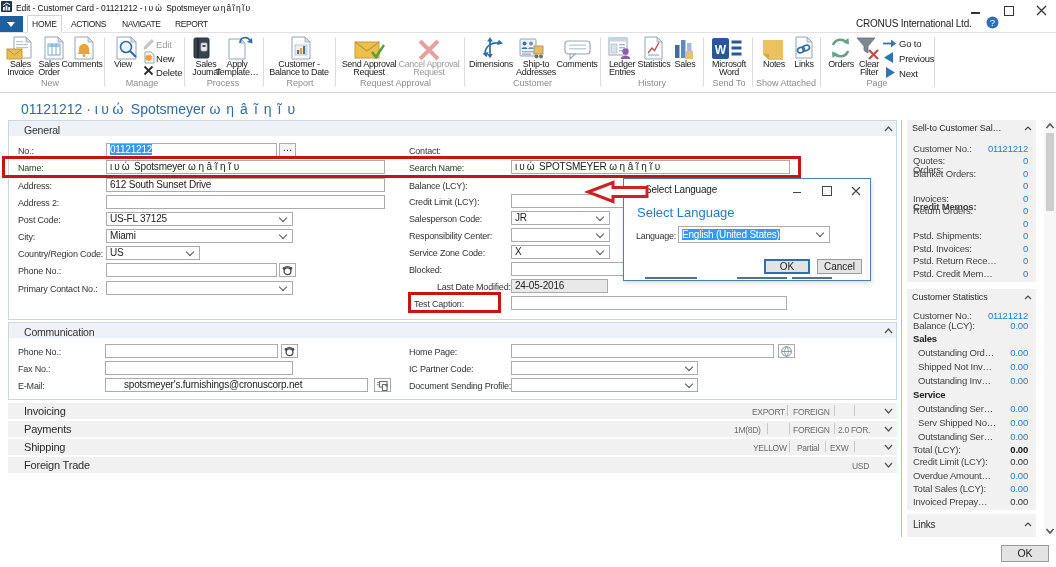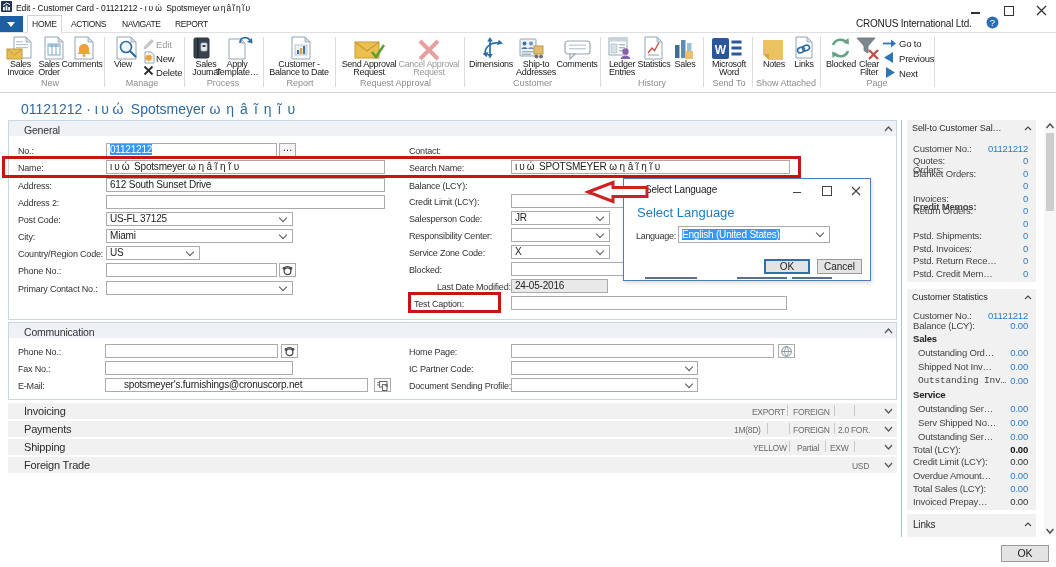--- a/index.html
+++ b/index.html
@@ -90,21 +90,21 @@
 <div class="btnlbl" style="left:398px;width:62px;color:#9a9a9a;">Cancel Approval<br>Request</div>
 <div class="btnlbl" style="left:466px;width:50px;">Dimensions</div>
 <div class="btnlbl" style="left:514px;width:44px;">Ship-to<br>Addresses</div>
 <div class="btnlbl" style="left:554px;width:46px;">Comments</div>
 <div class="btnlbl" style="left:604px;width:36px;">Ledger<br>Entries</div>
 <div class="btnlbl" style="left:634px;width:40px;">Statistics</div>
 <div class="btnlbl" style="left:673px;width:24px;">Sales</div>
 <div class="btnlbl" style="left:707px;width:44px;">Microsoft<br>Word</div>
 <div class="btnlbl" style="left:760px;width:28px;">Notes</div>
 <div class="btnlbl" style="left:793px;width:22px;">Links</div>
-<div class="btnlbl" style="left:823px;width:36px;">Blocked</div>
+<div class="btnlbl" style="left:823px;width:36px;">Orders</div>
 <div class="btnlbl" style="left:857px;width:24px;">Clear<br>Filter</div>
 
 <div class="lbl" style="left:156px;top:39px;font-size:9.5px;color:#9a9a9a;">Edit</div>
 <div class="lbl" style="left:156px;top:53px;font-size:9.5px;color:#222;">New</div>
 <div class="lbl" style="left:156px;top:67px;font-size:9.5px;color:#222;">Delete</div>
 
 <div class="lbl" style="left:899px;top:38px;font-size:9.5px;color:#222;">Go to</div>
 <div class="lbl" style="left:899px;top:53px;font-size:9.5px;color:#222;">Previous</div>
 <div class="lbl" style="left:899px;top:68px;font-size:9.5px;color:#222;">Next</div>
 
@@ -473,21 +473,21 @@
     </svg>
 <div class="prow" style="left:913px;top:310px;">Customer No.:</div>
     <div class="pval" style="right:28px;top:310px;">01121212</div>
 <div class="prow" style="left:913px;top:320px;">Balance (LCY):</div>
     <div class="pval" style="right:28px;top:320px;">0.00</div>
 <div class="prow" style="left:913px;top:333px;font-weight:bold;color:#222;">Sales</div>
 <div class="prow" style="left:918px;top:347px;">Outstanding Ord…</div>
     <div class="pval" style="right:28px;top:347px;">0.00</div>
 <div class="prow" style="left:918px;top:361px;">Shipped Not Inv…</div>
     <div class="pval" style="right:28px;top:361px;">0.00</div>
-<div class="prow" style="left:918px;top:375px;font-family:Liberation Mono, monospace;">Outstanding Inv…</div>
+<div class="prow" style="left:918px;top:375px;">Outstanding Inv…</div>
     <div class="pval" style="right:28px;top:375px;">0.00</div>
 <div class="prow" style="left:913px;top:389px;font-weight:bold;color:#222;">Service</div>
 <div class="prow" style="left:918px;top:403px;">Outstanding Ser…</div>
     <div class="pval" style="right:28px;top:403px;">0.00</div>
 <div class="prow" style="left:918px;top:417px;">Serv Shipped No…</div>
     <div class="pval" style="right:28px;top:417px;">0.00</div>
 <div class="prow" style="left:918px;top:431px;">Outstanding Ser…</div>
     <div class="pval" style="right:28px;top:431px;">0.00</div>
 <div class="prow" style="left:913px;top:444px;">Total (LCY):</div>
     <div class="pval" style="right:28px;top:444px;font-weight:bold;color:#111;">0.00</div>

